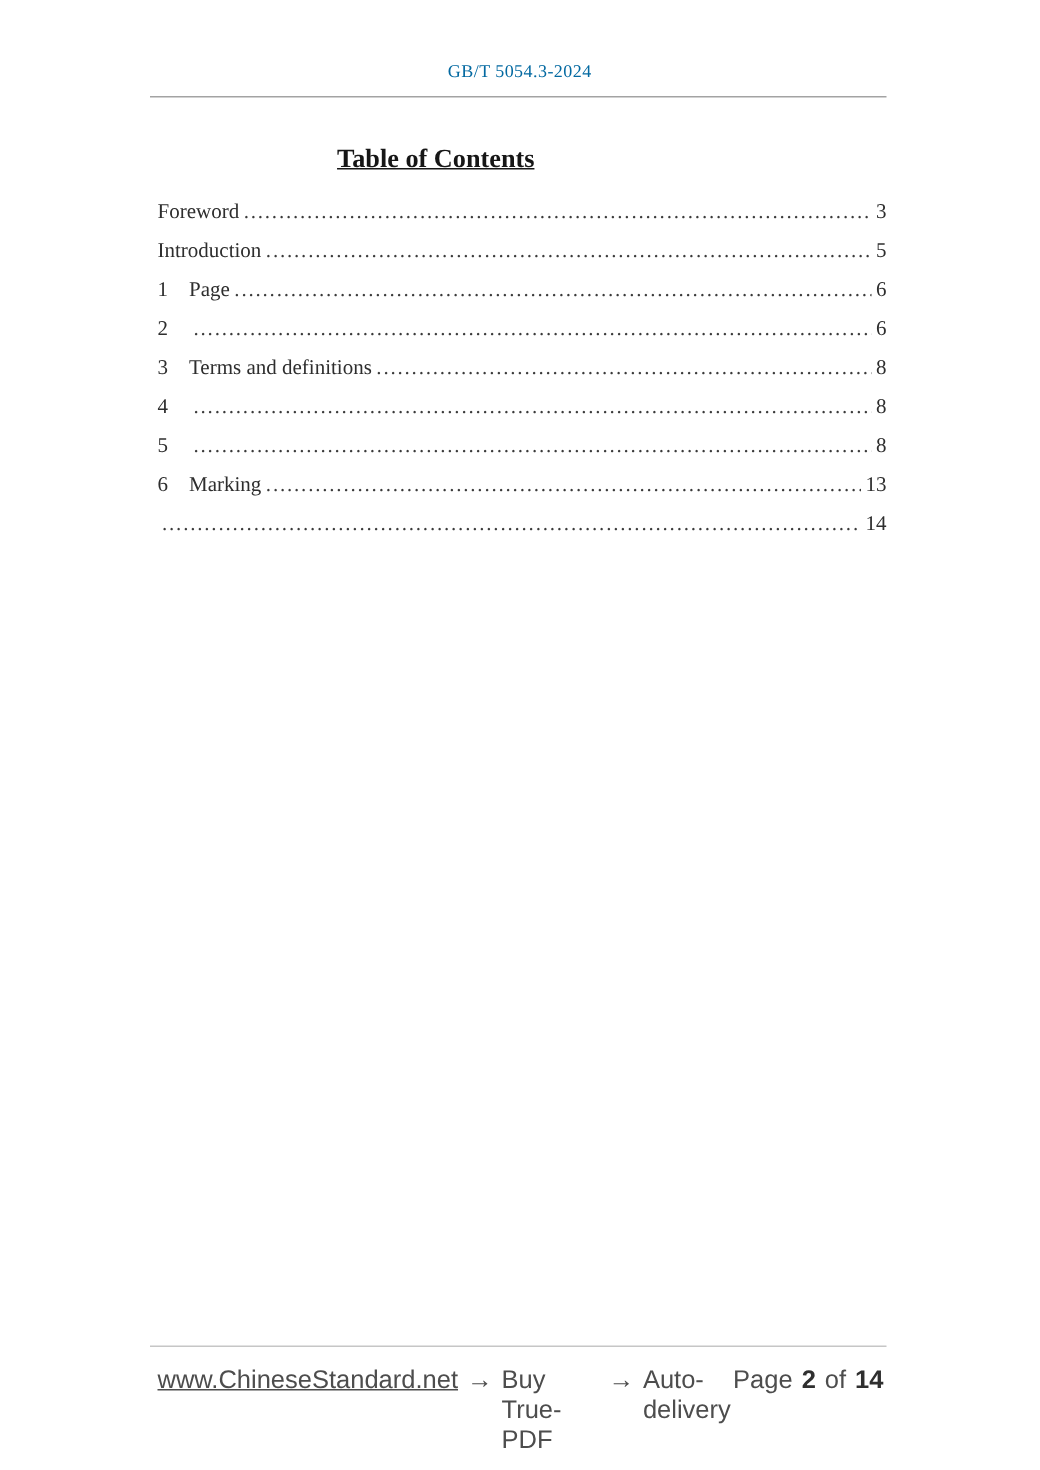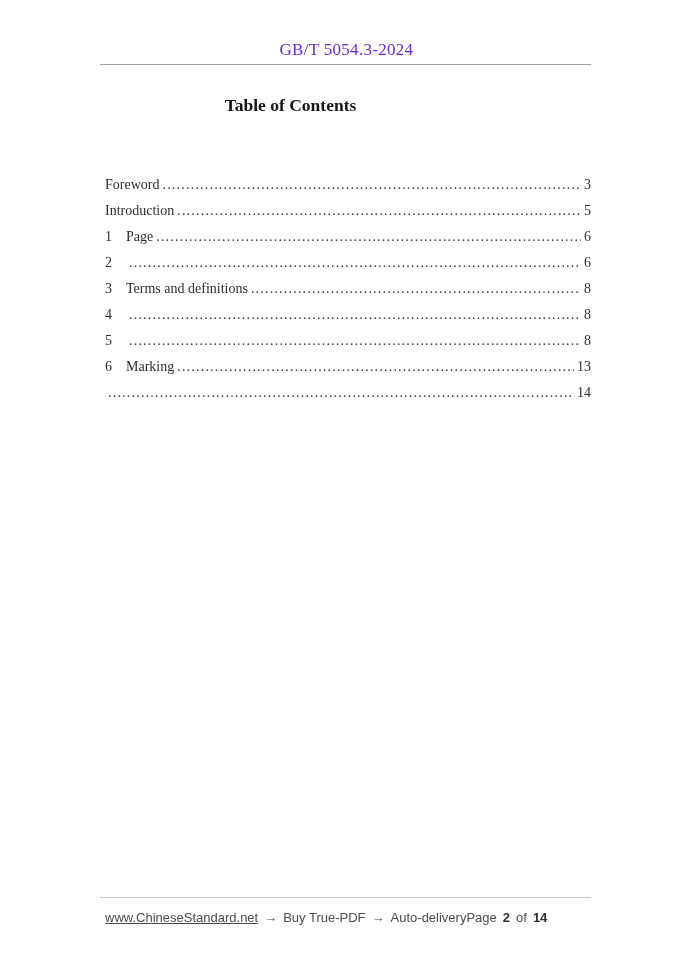--- a/index.html
+++ b/index.html
@@ -11,49 +11,49 @@
     font-family: "Liberation Serif", serif;
     color: #2e2e2e;
     overflow: hidden;
   }
   .doc-number {
     position: absolute;
     top: 40px;
     left: 0;
     width: 693px;
     text-align: center;
-    font-size: 17px;
-    color: #6d28d9;
+    font-size: 12px;
+    color: #0369a1;
     letter-spacing: 0.3px;
   }
   .header-rule {
     position: absolute;
     top: 64px;
     left: 100px;
     width: 491px;
     height: 1px;
     background: #a3a3a3;
   }
   .page-title {
     position: absolute;
     top: 95px;
     left: 0;
     width: 581px;
     text-align: center;
     font-size: 17.5px;
     font-weight: bold;
     color: #161616;
+    text-decoration: underline;
   }
   .toc {
     position: absolute;
     top: 129px;
     left: 105px;
     width: 486px;
     font-size: 14px;
-    margin-top: 43px;
   }
   .toc-row {
     display: flex;
     align-items: baseline;
     height: 26px;
     line-height: 26px;
     white-space: nowrap;
     cursor: default;
   }
   .toc-num {
@@ -83,24 +83,24 @@
     width: 491px;
     height: 1px;
     background: #c6c6c6;
   }
   .footer {
     position: absolute;
     top: 910px;
     left: 105px;
     width: 484px;
     display: flex;
-    justify-content: flex-start;
+    justify-content: flex-end;
     align-items: baseline;
     font-family: "Liberation Sans", sans-serif;
-    font-size: 13px;
+    font-size: 17px;
     color: #4d4d4d;
   }
   .footer-left {
     display: flex;
     gap: 6px;
     align-items: baseline;
   }
   .footer-link {
     color: #4d4d4d;
     text-decoration: underline;

